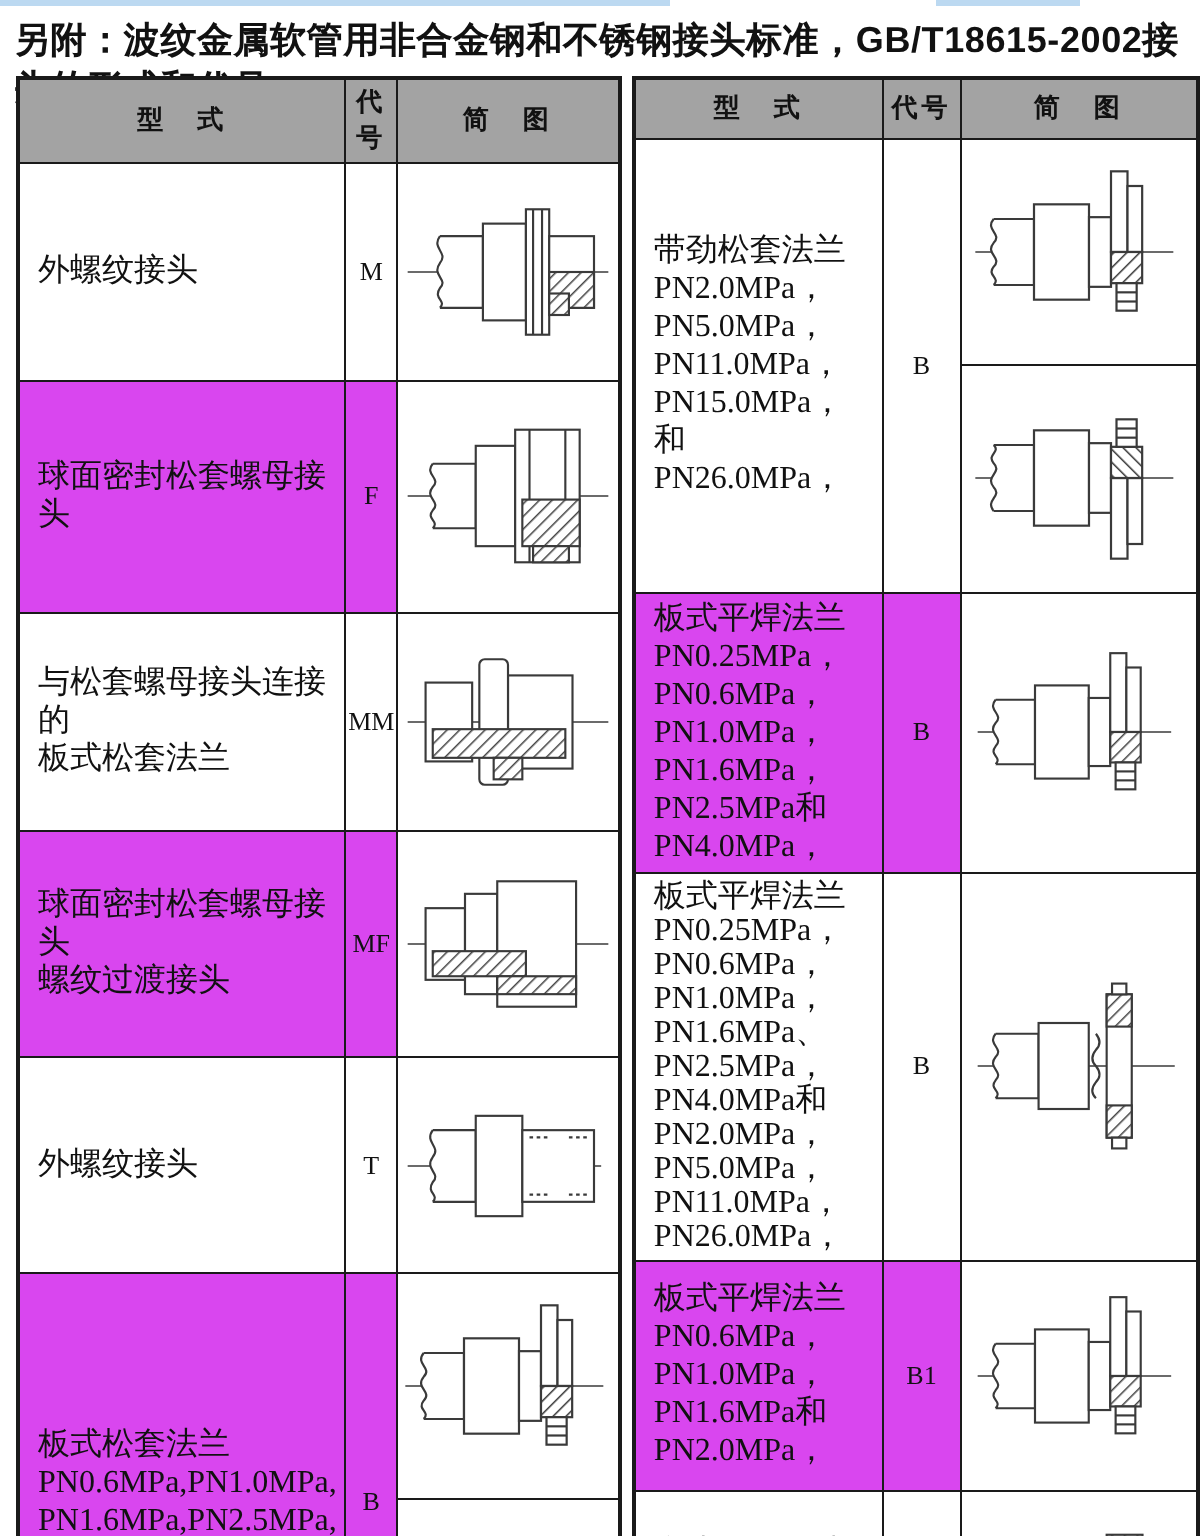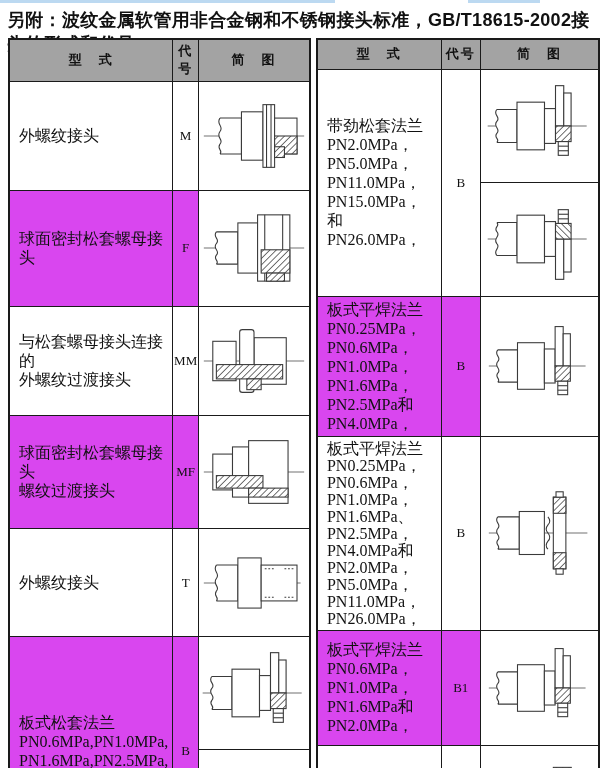--- a/index.html
+++ b/index.html
@@ -162,21 +162,21 @@
       <td class="label hl">球面密封松套螺母接头</td>
       <td class="code hl">F</td>
       <td class="diagc">
         <svg class="diag" viewBox="0 0 120 96">
               <use href="#fit-f"></use>
             </svg>
       </td>
     </tr>
     <tr style="height:97px">
       <td class="label">与松套螺母接头连接的
-外螺纹过渡接头</td>
+板式松套法兰</td>
       <td class="code">MM</td>
       <td class="diagc">
         <svg class="diag" viewBox="0 0 120 96">
               <use href="#fit-mm"></use>
             </svg>
       </td>
     </tr>
     <tr style="height:101px">
       <td class="label hl">球面密封松套螺母接头
 螺纹过渡接头</td>

